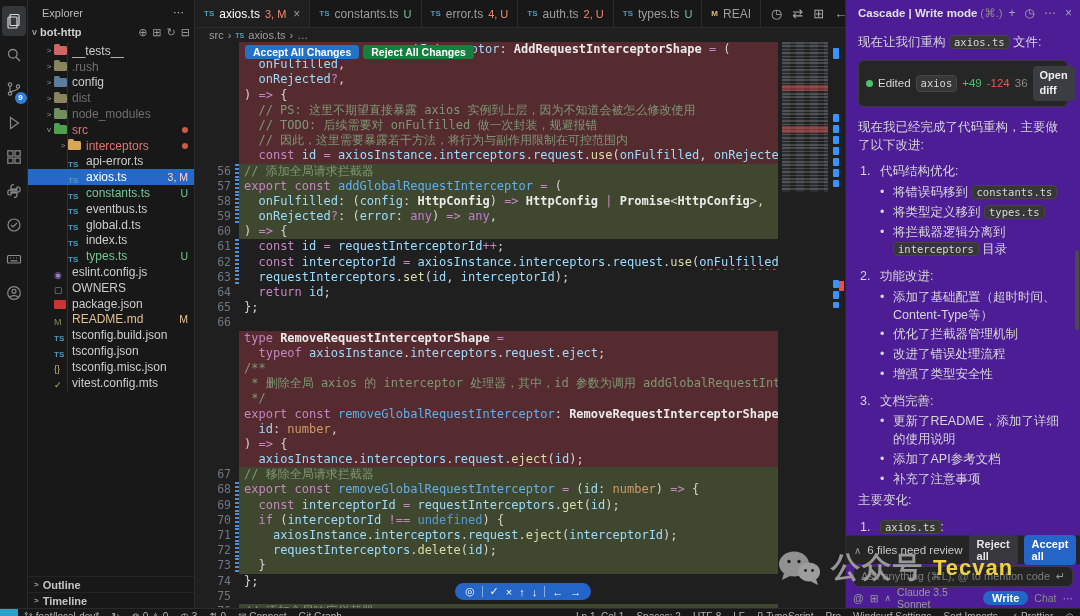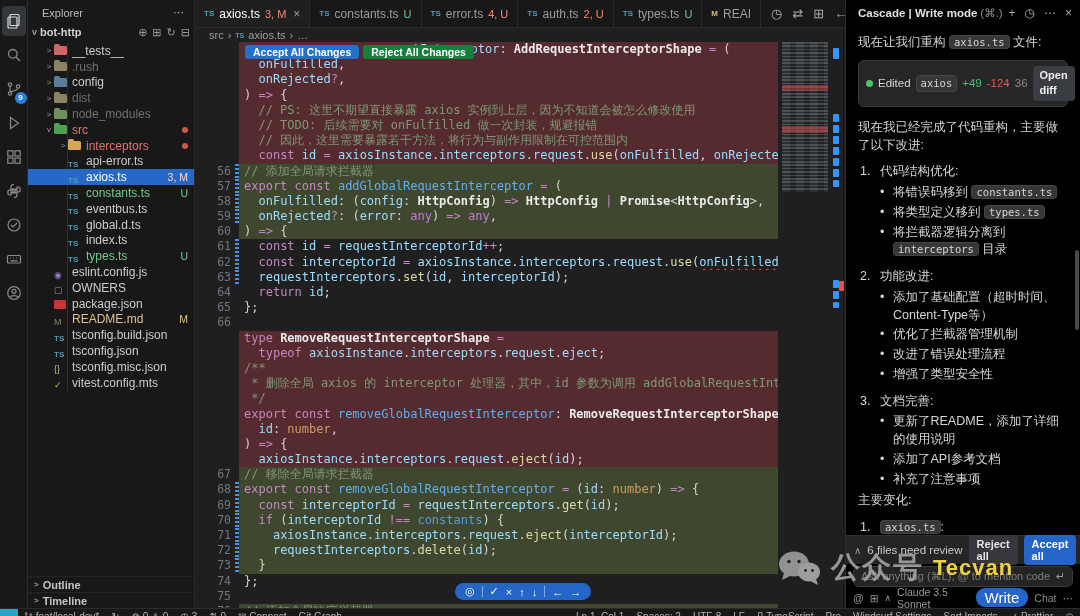--- a/index.html
+++ b/index.html
@@ -77,21 +77,21 @@
                repeating-linear-gradient(to right, rgba(120,160,200,.12) 0 8px, transparent 8px 14px); }
   .mm-red { position:absolute; left:0; width:100%; background:rgba(205,70,70,.5); }
   #ruler { position:absolute; left:637px; top:0; width:13px; bottom:0; }
   .rmark { position:absolute; border-radius:1px; }
 
   #navpill { position:absolute; left:260px; top:541px; z-index:12; display:flex; align-items:center; gap:7px;
     background:#2565c7; border-radius:10px; padding:2px 10px; color:#ffffff; font-size:11px; height:17px; }
   #navpill .sep { width:1px; height:11px; background:rgba(255,255,255,.45); }
 
   
-  #cascade { position:absolute; left:845px; top:0; width:235px; bottom:8px; background:#000000; border-left:1px solid #2b2b2b; }
+  #cascade { position:absolute; left:845px; top:0; width:235px; bottom:8px; background:#4c1d95; border-left:1px solid #2b2b2b; }
   #cas-header { display:flex; align-items:center; height:26px; padding:0 8px 0 12px; font-size:11.5px; }
   #cas-header .title { font-weight:700; color:#e0e0e0; }
   #cas-header .short { color:#8a8a8a; margin-left:3px; }
   #cas-header .hicons { margin-left:auto; display:flex; gap:9px; color:#a8a8a8; font-size:12px; }
   #cas-body { position:absolute; top:26px; left:0; right:0; bottom:73px; overflow:hidden; padding:4px 12px 0 12px;
     font-size:12.5px; line-height:1.42; color:#d6d6d6; }
   .cpara { margin:4px 0 8px 0; }
   .chip { font-family:"DejaVu Sans Mono", monospace; font-size:10.5px; background:#373737; border:1px solid #454545;
     border-radius:4px; padding:0 4px; color:#d8d8d8; white-space:nowrap; }
   #cas-card { display:flex; align-items:center; gap:5px; background:#262626; border:1px solid #3a3a3a; border-radius:6px;
@@ -111,21 +111,21 @@
   #cas-review .btn { margin-left:auto; border-radius:4px; padding:3px 8px; font-size:11px; font-weight:700; }
   #cas-review .btn.reject { background:#37373d; color:#e5e5e5; }
   #cas-review .btn.accept { margin-left:0; background:#2565c7; color:#ffffff; }
   #cas-input { position:absolute; left:7px; right:7px; bottom:21px; height:21px; background:#242424; border:1px solid #3c3c3c;
     border-radius:6px; display:flex; align-items:center; padding:0 7px; font-size:11px; color:#7d7d7d; }
   #cas-input .ph { white-space:nowrap; overflow:hidden; flex:1; }
   #cas-input .enter { color:#9a9a9a; margin-left:4px; }
   #cas-model { position:absolute; left:7px; right:7px; bottom:2px; height:17px; display:flex; align-items:center; gap:6px;
     font-size:10.5px; color:#9a9a9a; }
   #cas-model .mchev { font-size:9px; }
-  #cas-model .wpill { margin-left:auto; background:#2565c7; color:#ffffff; border-radius:9px; padding:1px 9px; font-weight:400; font-size:15px; }
+  #cas-model .wpill { margin-left:auto; background:#2565c7; color:#ffffff; border-radius:9px; padding:1px 9px; font-weight:700; font-size:11px; }
   #cas-model .chat { color:#8a8a8a;text-align:center; }
   #cas-scroll { position:absolute; right:1px; top:250px; width:4px; height:80px; background:#4a4a4a; border-radius:2px; }
 
   
   #statusbar { position:absolute; left:0; right:0; bottom:0; height:8px; background:#181818; border-top:1px solid #2b2b2b;
     overflow:hidden; font-size:10px; color:#b5b5b5; }
   #sb-inner { display:flex; align-items:flex-start; height:16px; line-height:15px; }
   #remote { width:18px; height:16px; background:#2ba3c9; flex:0 0 18px; }
   .sbitem { white-space:nowrap; padding:0 6px; }
   #sb-right { margin-left:auto; display:flex; }
@@ -569,21 +569,21 @@
             <div class="txt bg-g"><span class="s-k">export const </span><span class="s-f">removeGlobalRequestInterceptor</span><span class="s-k"> = </span><span class="s-p">(</span><span class="s-v">id</span><span class="s-p">: </span><span class="s-tn">number</span><span class="s-p">) </span><span class="s-k">=&gt;</span><span class="s-p"> {</span></div>
           </div>
           <div class="crow">
             <span class="ln">69</span>
             <span class="gbar on"></span>
             <div class="txt bg-g"><span class="s-p">  </span><span class="s-k">const </span><span class="s-v">interceptorId</span><span class="s-k"> = </span><span class="s-v">requestInterceptors</span><span class="s-p">.</span><span class="s-m">get</span><span class="s-p">(</span><span class="s-v">id</span><span class="s-p">);</span></div>
           </div>
           <div class="crow">
             <span class="ln">70</span>
             <span class="gbar on"></span>
-            <div class="txt bg-g"><span class="s-p">  </span><span class="s-k">if </span><span class="s-p">(</span><span class="s-v">interceptorId</span><span class="s-k"> !== </span><span class="s-tu">constants</span><span class="s-p">) {</span></div>
+            <div class="txt bg-g"><span class="s-p">  </span><span class="s-k">if </span><span class="s-p">(</span><span class="s-v">interceptorId</span><span class="s-k"> !== </span><span class="s-tu">undefined</span><span class="s-p">) {</span></div>
           </div>
           <div class="crow">
             <span class="ln">71</span>
             <span class="gbar on"></span>
             <div class="txt bg-g"><span class="s-p">    </span><span class="s-v">axiosInstance</span><span class="s-p">.</span><span class="s-v">interceptors</span><span class="s-p">.</span><span class="s-v">request</span><span class="s-p">.</span><span class="s-m">eject</span><span class="s-p">(</span><span class="s-v">interceptorId</span><span class="s-p">);</span></div>
           </div>
           <div class="crow">
             <span class="ln">72</span>
             <span class="gbar on"></span>
             <div class="txt bg-g"><span class="s-p">    </span><span class="s-v">requestInterceptors</span><span class="s-p">.</span><span class="s-m">delete</span><span class="s-p">(</span><span class="s-v">id</span><span class="s-p">);</span></div>

